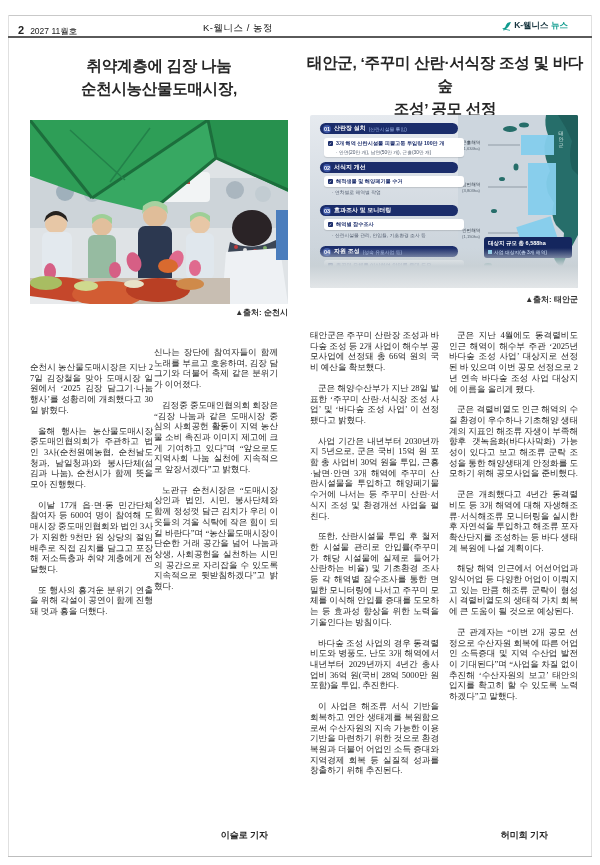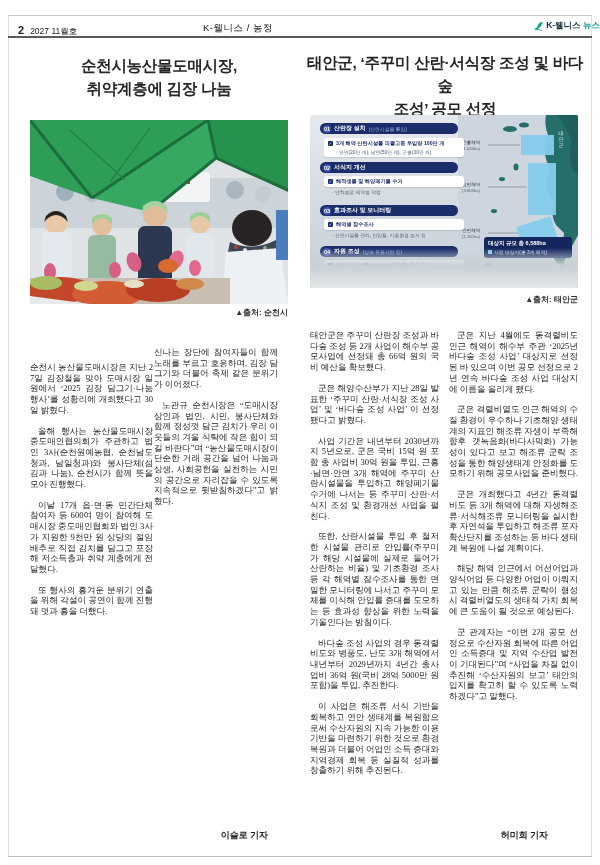--- a/index.html
+++ b/index.html
@@ -61,32 +61,32 @@
 
 <div class="line" style="left:8px;top:15px;width:584px;height:1px;"></div>
 <div class="line" style="left:8px;top:15px;width:1px;height:842px;background:#e0e0e0;"></div>
 <div class="line" style="left:591px;top:15px;width:1px;height:842px;background:#e0e0e0;"></div>
 <div class="line" style="left:8px;top:856px;width:584px;height:1px;background:#bdbdbd;"></div>
 
 <div class="abs" style="left:18px;top:20px;">
   <span class="hdr-num">2</span><span class="hdr-issue">2027 11월호</span>
 </div>
 <div class="abs hdr-section" style="left:0;top:22px;width:476px;text-align:center;">K-웰니스 / 농정</div>
-<div class="abs logo" style="right:0;top:20px;">
+<div class="abs logo" style="right:32px;top:20px;">
   <svg width="11" height="11" viewBox="0 0 11 11">
     <path d="M1,7 Q4,8 5,4 Q6,1 10,1 Q8,6 5,8 Q3,9.5 1,7 Z" fill="#0f9b8e"></path>
     <path d="M2,9 L5,8.4 L9,9.4" stroke="#0f9b8e" stroke-width=".8" fill="none"></path>
   </svg>
   <span class="logo-text"><span>K-웰니스</span><span class="teal"> 뉴스</span></span>
 </div>
 <div class="line" style="left:8px;top:36px;width:584px;height:2px;background:#5a5a5a;"></div>
 
 <div class="abs headline" style="left:28px;top:54px;width:262px;">
+  <div>취약계층에 김장 나눔</div>
   <div>순천시농산물도매시장,</div>
-  <div>취약계층에 김장 나눔</div>
 </div>
 
 <svg class="abs" style="left:30px;top:120px;" width="258" height="184" viewBox="0 0 258 184">
   <rect width="258" height="184" fill="#dfe3e6"></rect>
 
   <rect x="0" y="58" width="258" height="50" fill="#cdd4d9"></rect>
   <rect x="118" y="52" width="62" height="30" rx="4" fill="#f2f4f5"></rect>
   <rect x="124" y="56" width="20" height="10" fill="#9fb0bb"></rect>
   <rect x="150" y="44" width="10" height="20" fill="#c04a44"></rect>
   <circle cx="35" cy="72" r="9" fill="#9fb0bb"></circle>
@@ -148,20 +148,21 @@
 <div class="abs caption" style="left:30px;top:307px;width:258px;">▲출처: 순천시</div>
 
 <div class="bodycol" style="left:30px;top:362px;width:123px;">
   <p class="noind">순천시 농산물도매시장은 지난 27일 김장철을 맞아 도매시장 일원에서 ‘2025 김장 담그기·나눔 행사’를 성황리에 개최했다고 30일 밝혔다.</p>
   <p>올해 행사는 농산물도매시장 중도매인협의회가 주관하고 법인 3사(순천원예농협, 순천남도청과, 남일청과)와 봉사단체(섬김과 나눔), 순천시가 함께 뜻을 모아 진행했다.</p>
   <p>이날 17개 읍·면·동 민간단체 참여자 등 600여 명이 참여해 도매시장 중도매인협회와 법인 3사가 지원한 9천만 원 상당의 절임배추로 직접 김치를 담그고 포장해 저소득층과 취약 계층에게 전달했다.</p>
   <p>또 행사의 흥겨운 분위기 연출을 위해 각설이 공연이 함께 진행돼 멋과 흥을 더했다.</p>
 </div>
 <div class="bodycol" style="left:154px;top:347px;width:124px;">
   <p class="noind">신나는 장단에 참여자들이 함께 노래를 부르고 호응하며, 김장 담그기와 더불어 축제 같은 분위기가 이어졌다.</p>
+  <p>김정중 중도매인협의회 회장은 “김장 나눔과 같은 도매시장 중심의 사회공헌 활동이 지역 농산물 소비 촉진과 이미지 제고에 크게 기여하고 있다”며 “앞으로도 지역사회 나눔 실천에 지속적으로 앞장서겠다”고 밝혔다.</p>
   <p>노관규 순천시장은 “도매시장 상인과 법인, 시민, 봉사단체와 함께 정성껏 담근 김치가 우리 이웃들의 겨울 식탁에 작은 힘이 되길 바란다”며 “농산물도매시장이 단순한 거래 공간을 넘어 나눔과 상생, 사회공헌을 실천하는 시민의 공간으로 자리잡을 수 있도록 지속적으로 뒷받침하겠다”고 밝혔다.</p>
 </div>
 <div class="byline" style="left:160px;top:829px;width:108px;">이슬로 기자</div>
 
 <div class="abs headline" style="left:300px;top:51px;width:290px;">
   <div>태안군, ‘주꾸미 산란·서식장 조성 및 바다숲</div>
   <div>조성’ 공모 선정</div>
 </div>
 
 <div class="info">

